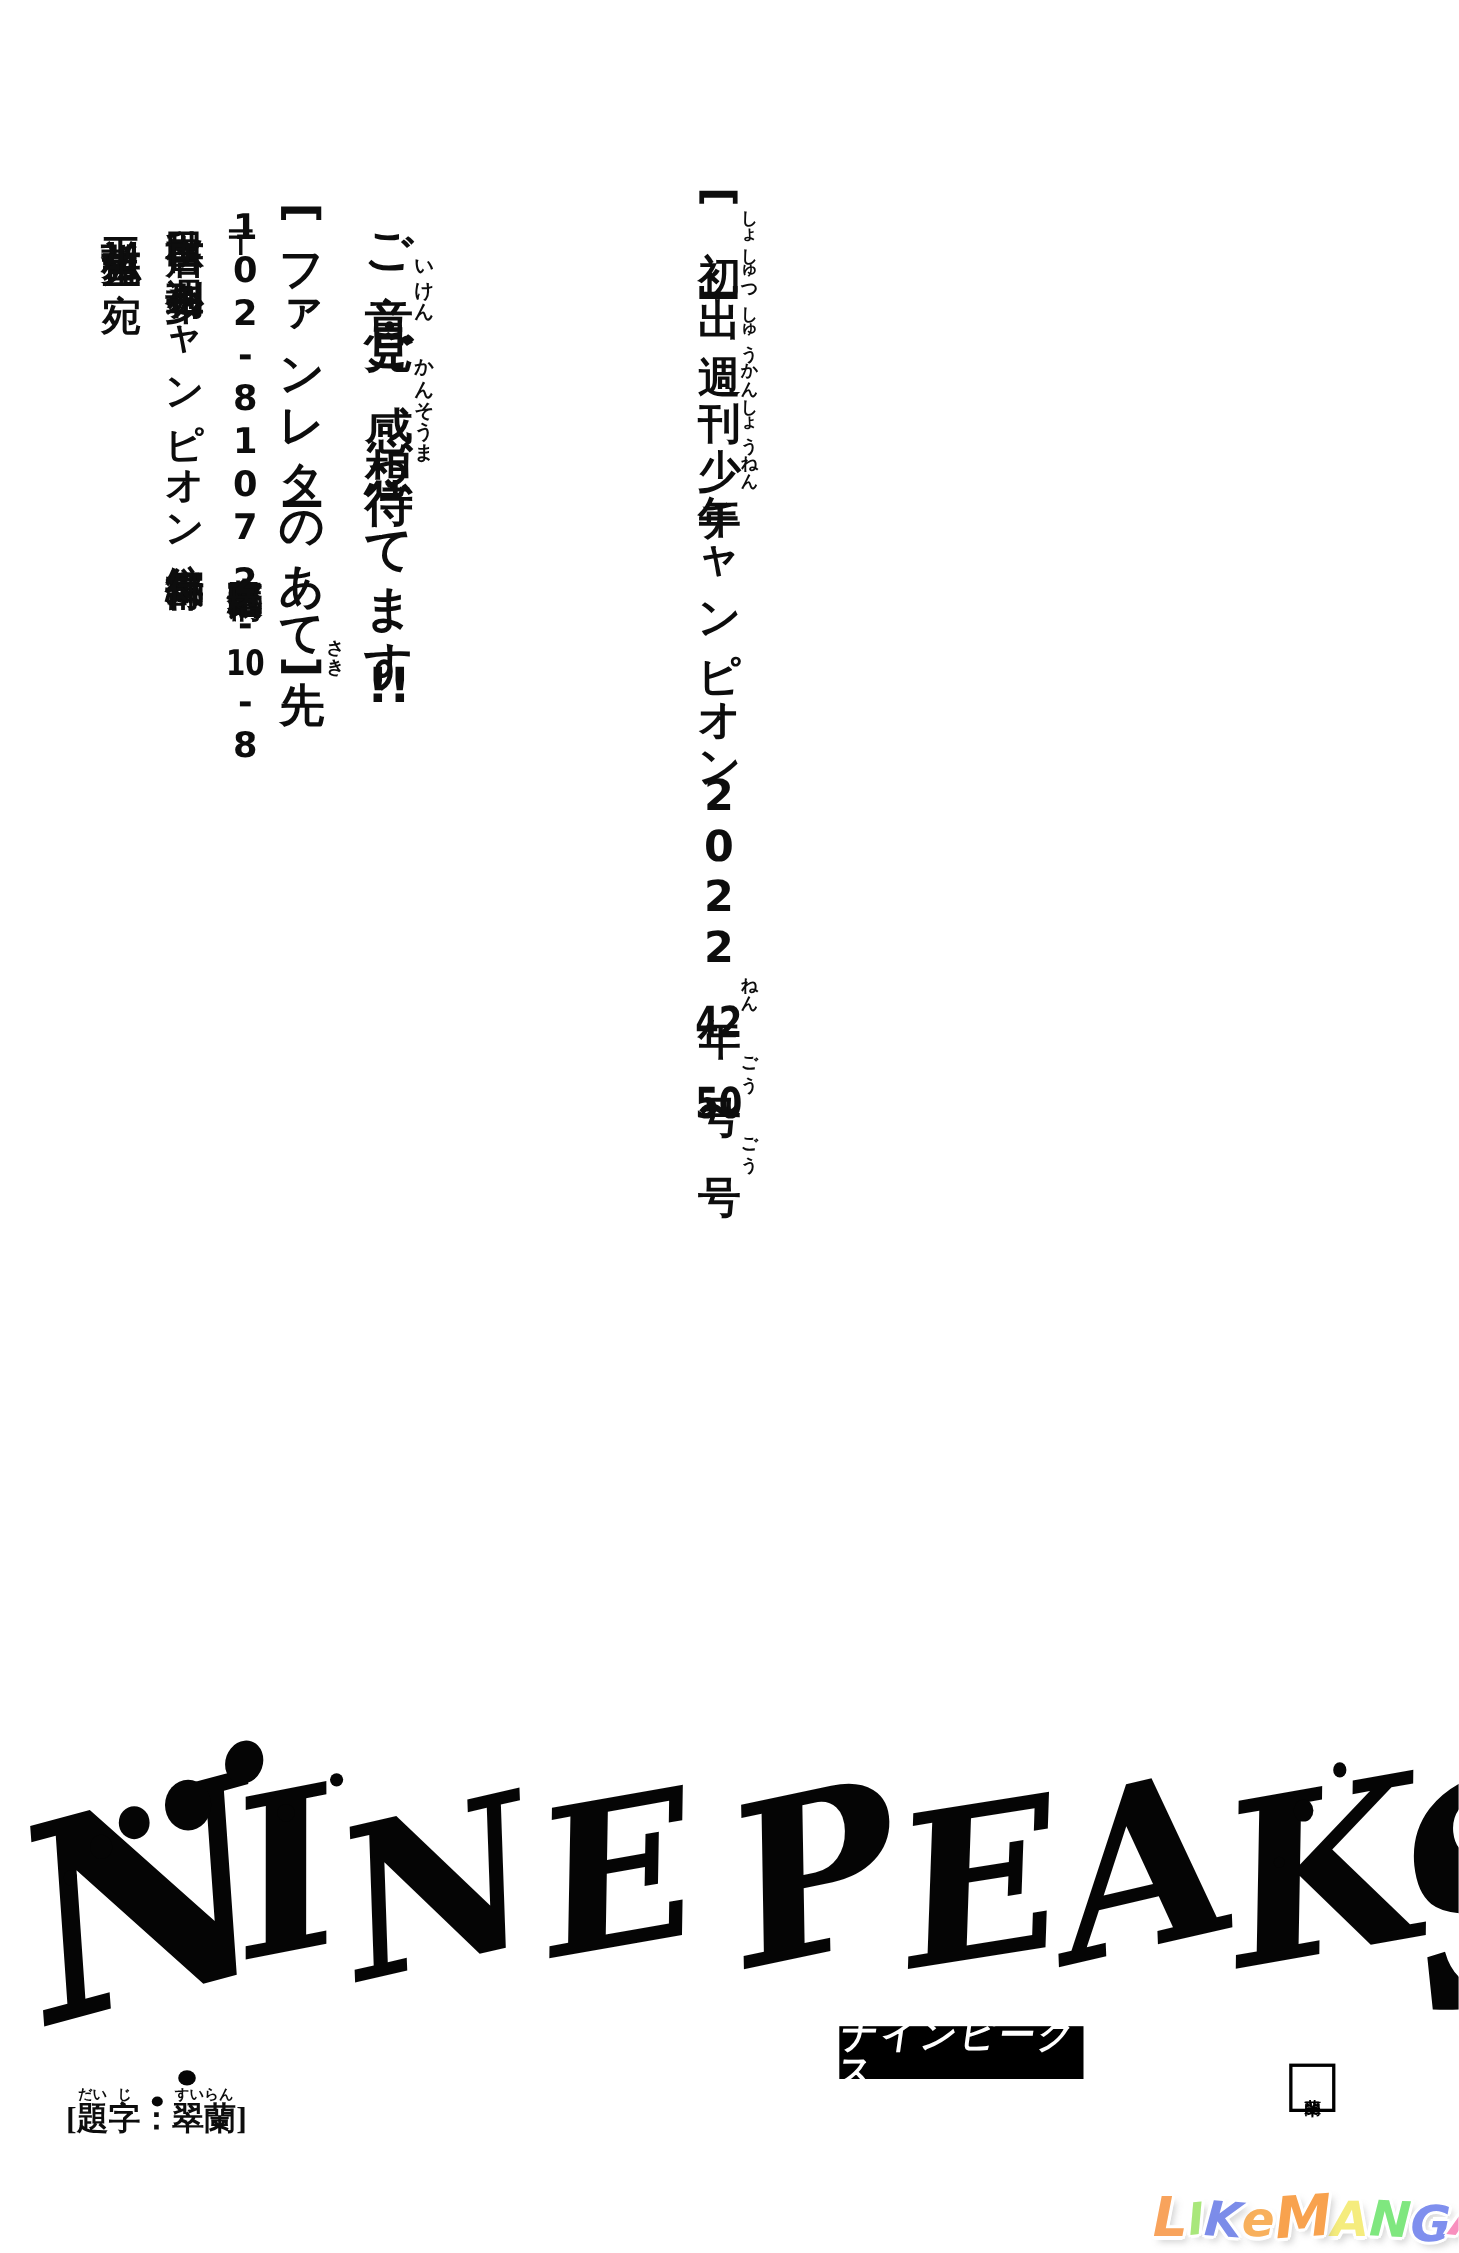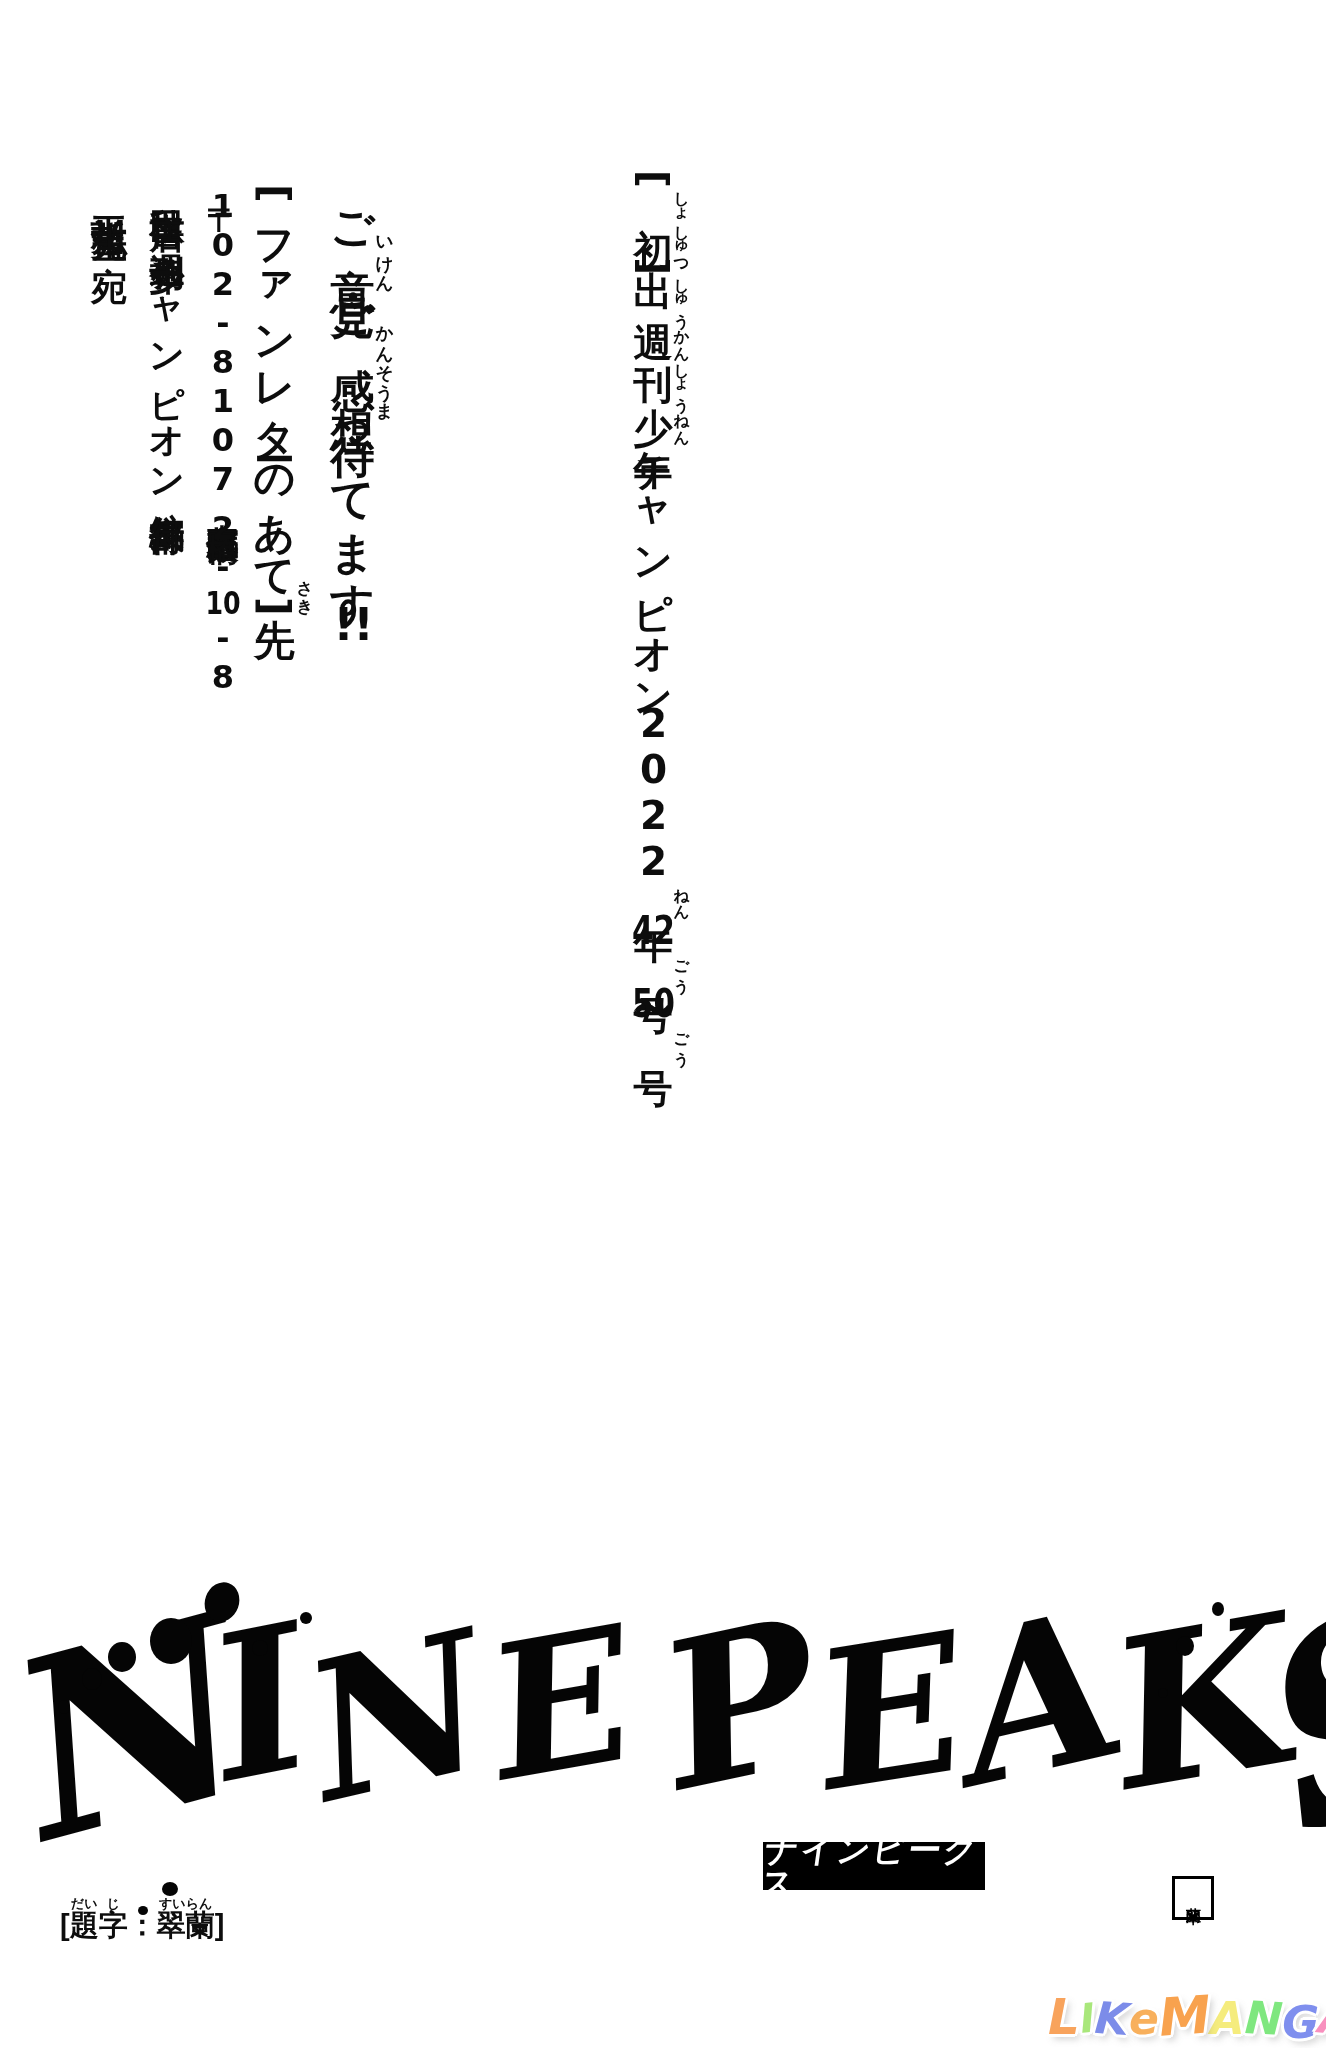--- a/index.html
+++ b/index.html
@@ -61,21 +61,21 @@
     position:absolute;left:1172px;top:1876px;width:42px;height:44px;
     border:3px solid #000;box-sizing:border-box;
     display:flex;align-items:center;justify-content:center;
     writing-mode:vertical-rl;
     font-family:"DejaVu Serif","Liberation Serif",serif;
     font-size:15px;font-weight:900;color:#000;letter-spacing:-2px;
     background:#fff;
   }
   #title-caption{
     position:absolute;left:60px;top:1897px;
-    font-family:Liberation Sans, sans-serif;
+    font-family:Liberation Serif, serif;
     font-weight:700;font-size:29px;color:#0d0d0d;line-height:1;
     white-space:nowrap;
   }
   #title-caption rt{font-size:0.45em;font-weight:600;letter-spacing:0;}
 
   
   #watermark{
     position:absolute;left:1048px;top:1990px;height:50px;
     display:flex;align-items:baseline;
     font-weight:bold;font-style:italic;font-size:43px;

